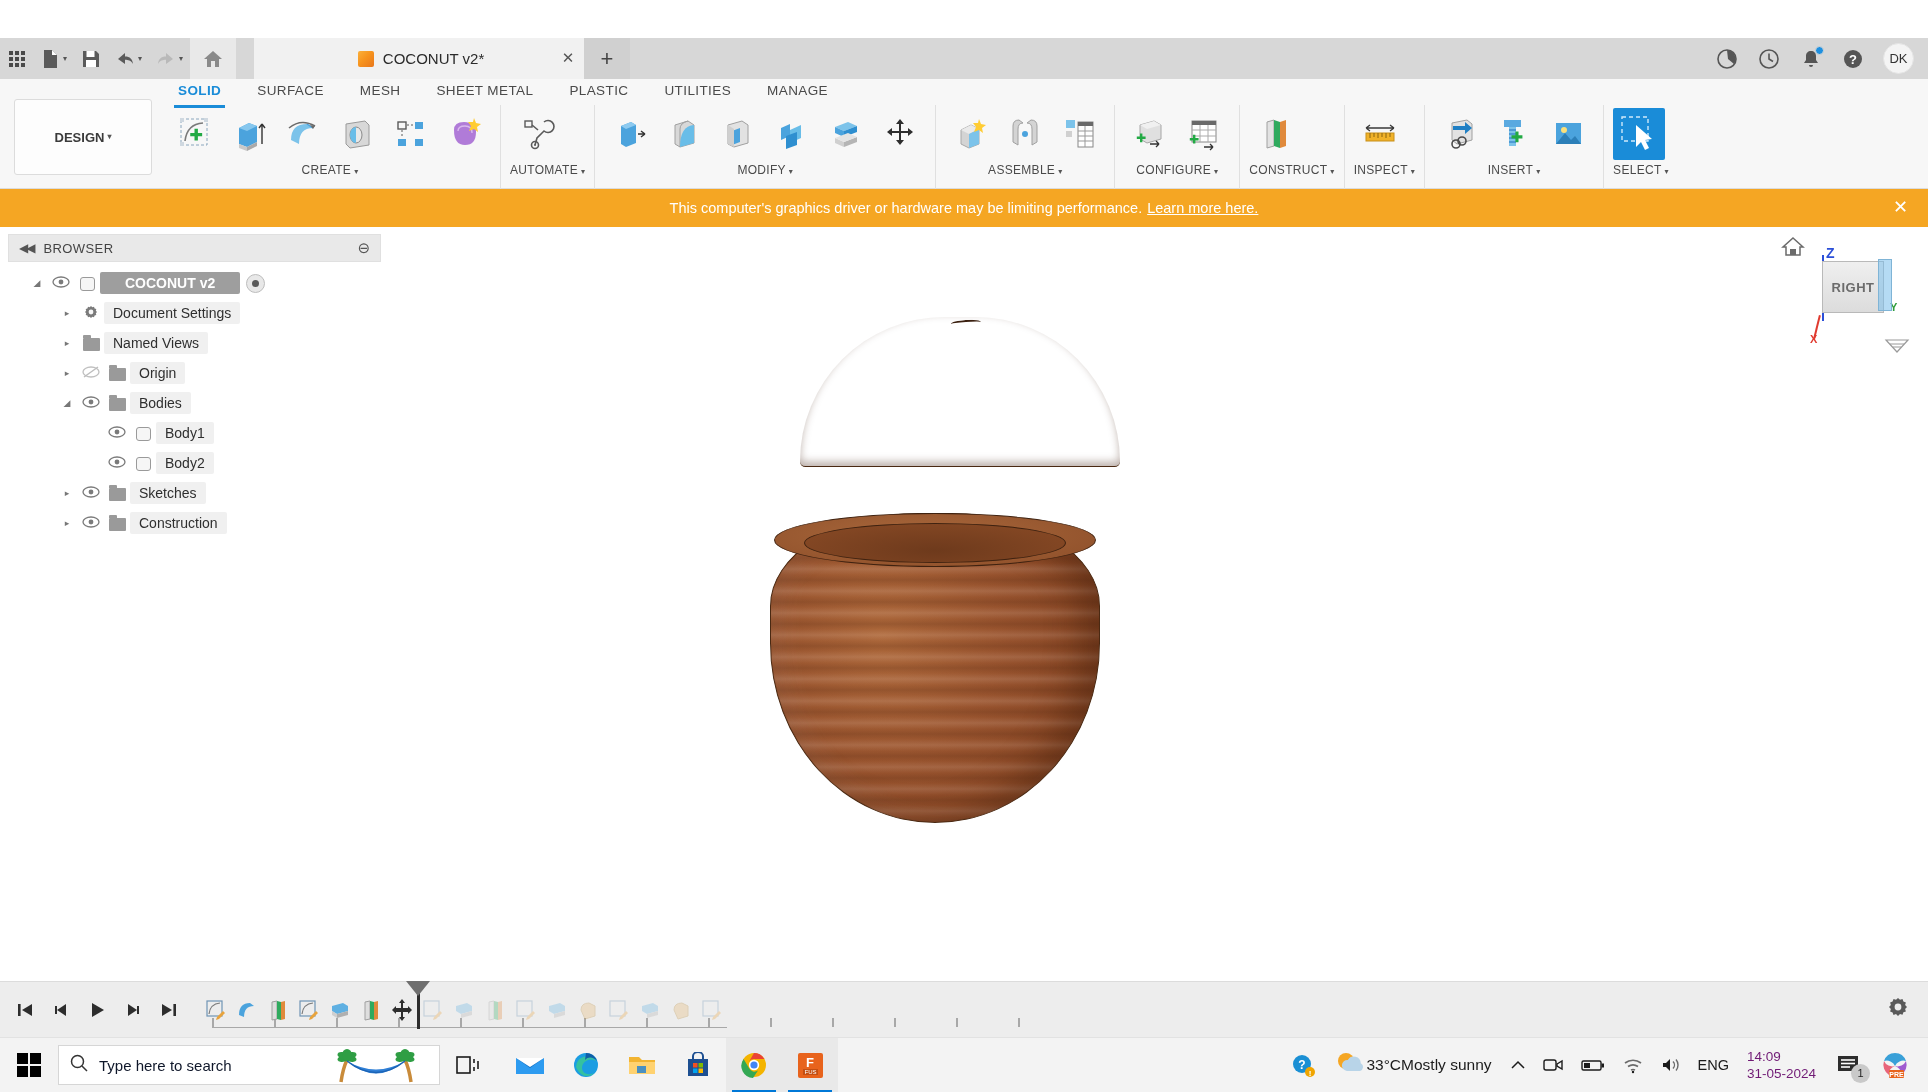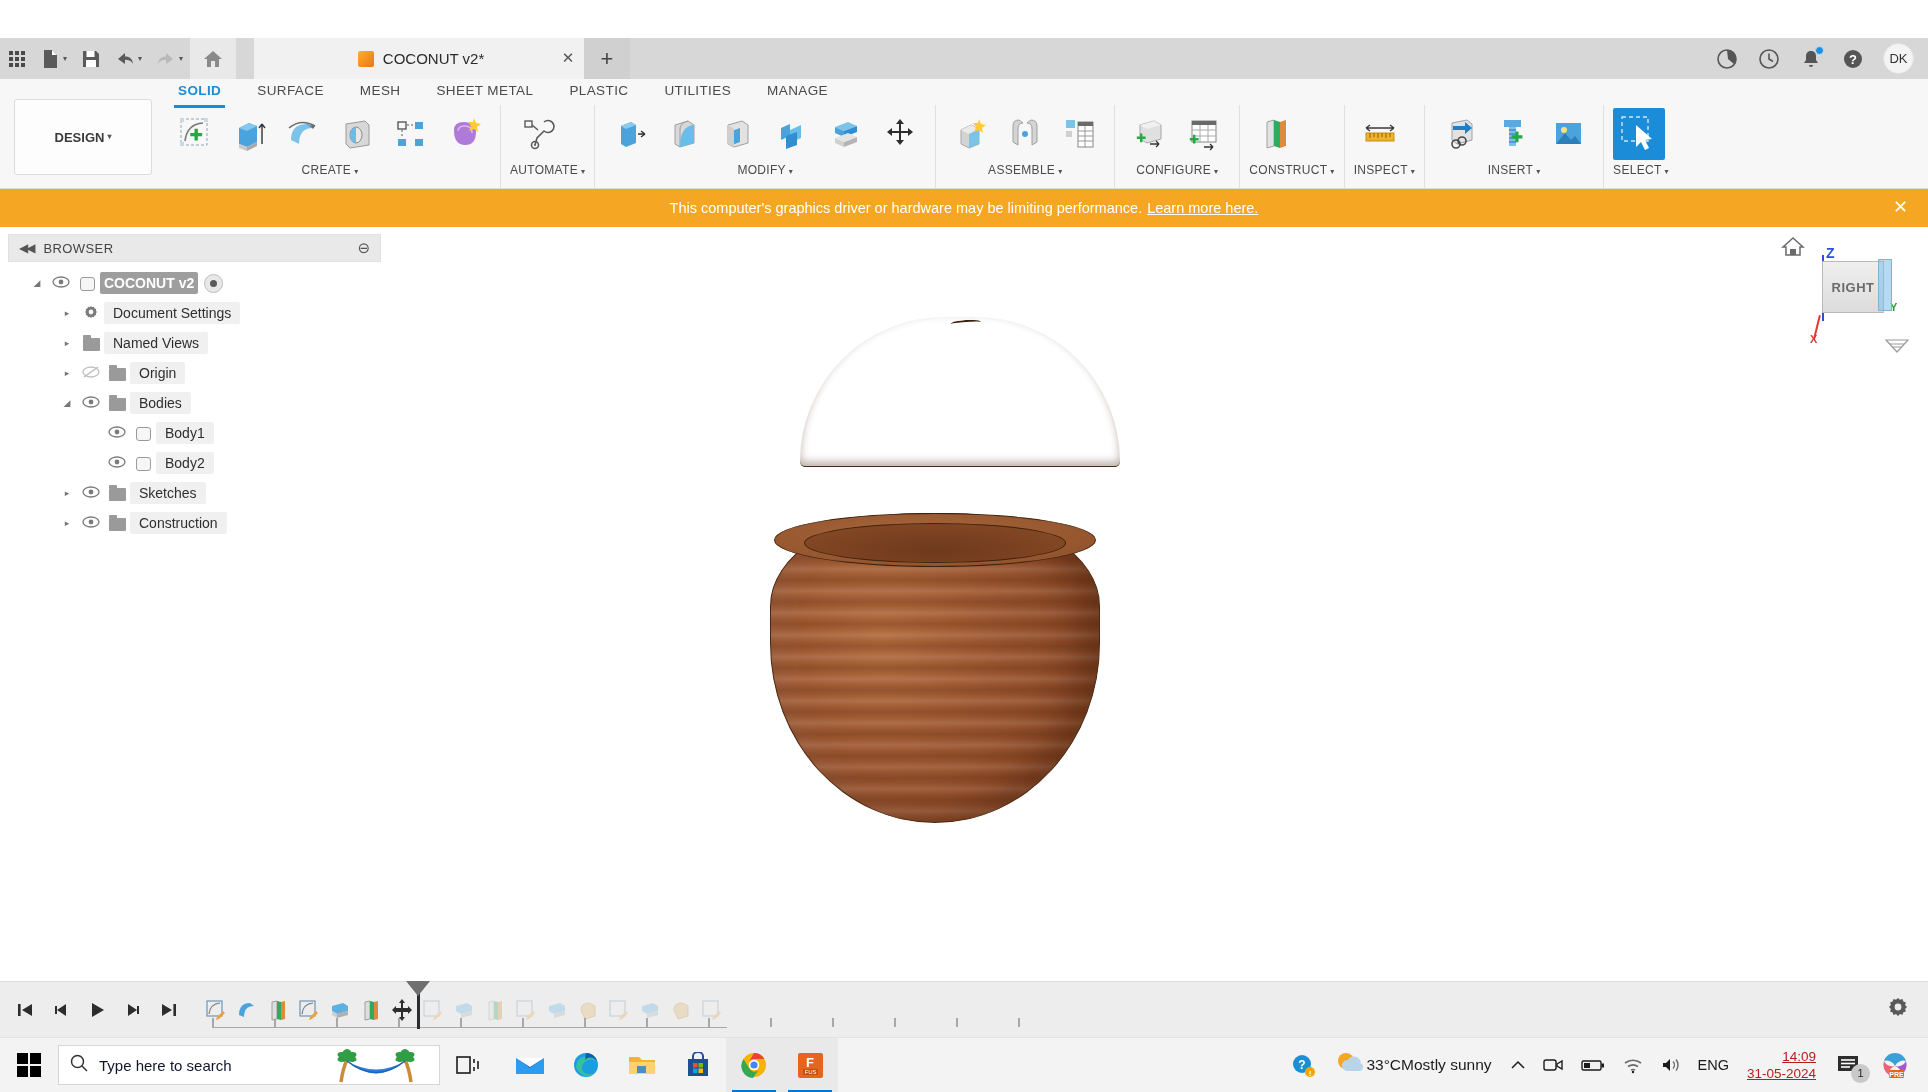--- a/index.html
+++ b/index.html
@@ -157,21 +157,21 @@
   .browser-head .minus { margin-left: auto; font-size: 15px; color: #555; }
   .tree { padding-top: 6px; font-size: 14px; color: #2f2f2f; }
   .node { height: 30px; display: flex; align-items: center; }
   .node .arrow {
     width: 22px; text-align: center; color: #777; font-size: 9px; flex: 0 0 22px;
   }
   .node .eye { width: 26px; text-align: center; color: #7a7a7a; flex: 0 0 26px; }
   .node .ico { width: 26px; text-align: center; flex: 0 0 26px; }
   .node .lbl { background: #f0f0f0; padding: 3px 9px; border-radius: 2px; }
   .node.root .lbl {
-    background: #9e9e9e; color: #fff; font-weight: bold; padding: 3px 4px;
+    background: #9e9e9e; color: #fff; font-weight: bold; padding: 3px 25px;
   }
   .node .radio {
     width: 19px; height: 19px; border-radius: 50%; background: #e8e8e8;
     border: 1px solid #bdbdbd; margin-left: 6px; position: relative;
   }
   .node .radio::after {
     content: ""; position: absolute; left: 5px; top: 5px; width: 7px; height: 7px;
     border-radius: 50%; background: #5a5a5a;
   }
   .folder {
@@ -329,21 +329,21 @@
   .tb-app.running { background: #e9e9e9; }
   .tb-app.running::after {
     content: ""; position: absolute; left: 6px; right: 6px; bottom: 0; height: 3px; background: #0078d7;
   }
   .tray { margin-left: auto; display: flex; align-items: center; padding-right: 10px; }
   .tray-item {
     height: 55px; display: flex; align-items: center; justify-content: center; padding: 0 8px;
     color: #1b1b1b; font-size: 14.5px;
   }
   .weather { display: flex; align-items: center; padding: 0 10px; font-size: 15.5px; color: #1b1b1b; }
-  .clock { text-align: right; font-size: 13.5px; line-height: 17px; color: #b91c1c; padding: 0 10px; text-decoration: underline; }
+  .clock { text-align: left; font-size: 13.5px; line-height: 17px; color: #701a75; padding: 0 10px; }
   .notif-badge {
     position: absolute; right: 2px; bottom: 10px; width: 19px; height: 19px; border-radius: 50%;
     background: #c9c9c9; color: #222; font-size: 11px;
     display: flex; align-items: center; justify-content: center;
   }
 </style>
 </head>
 <body>
 
 <div id="app">

